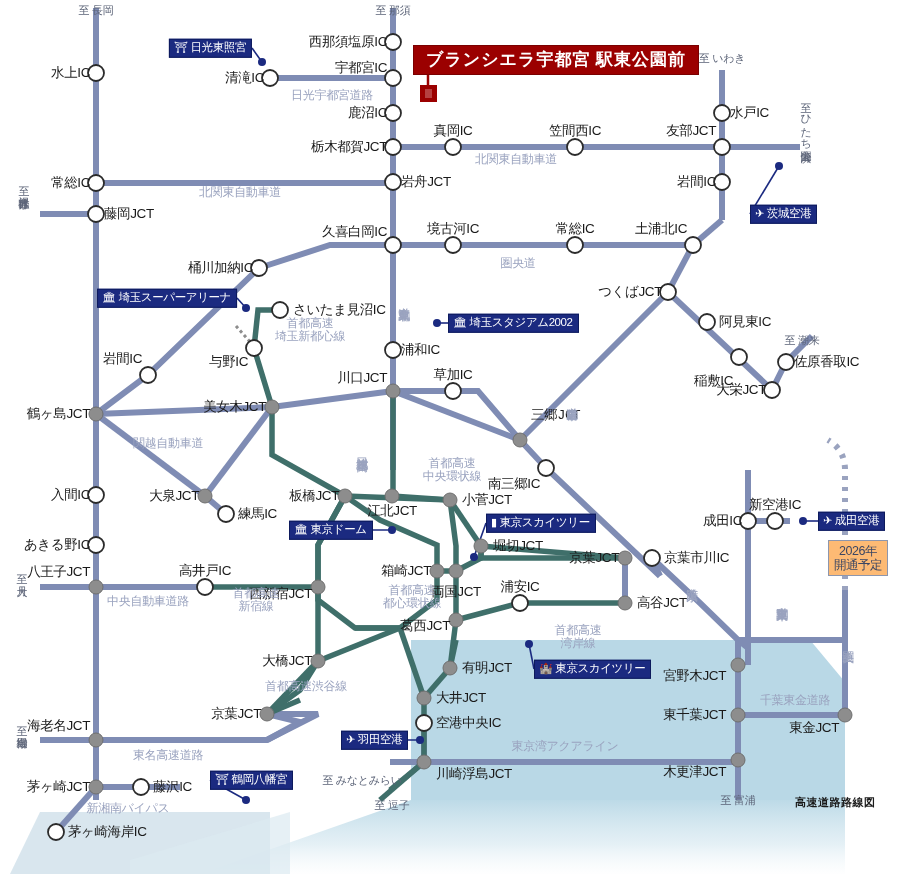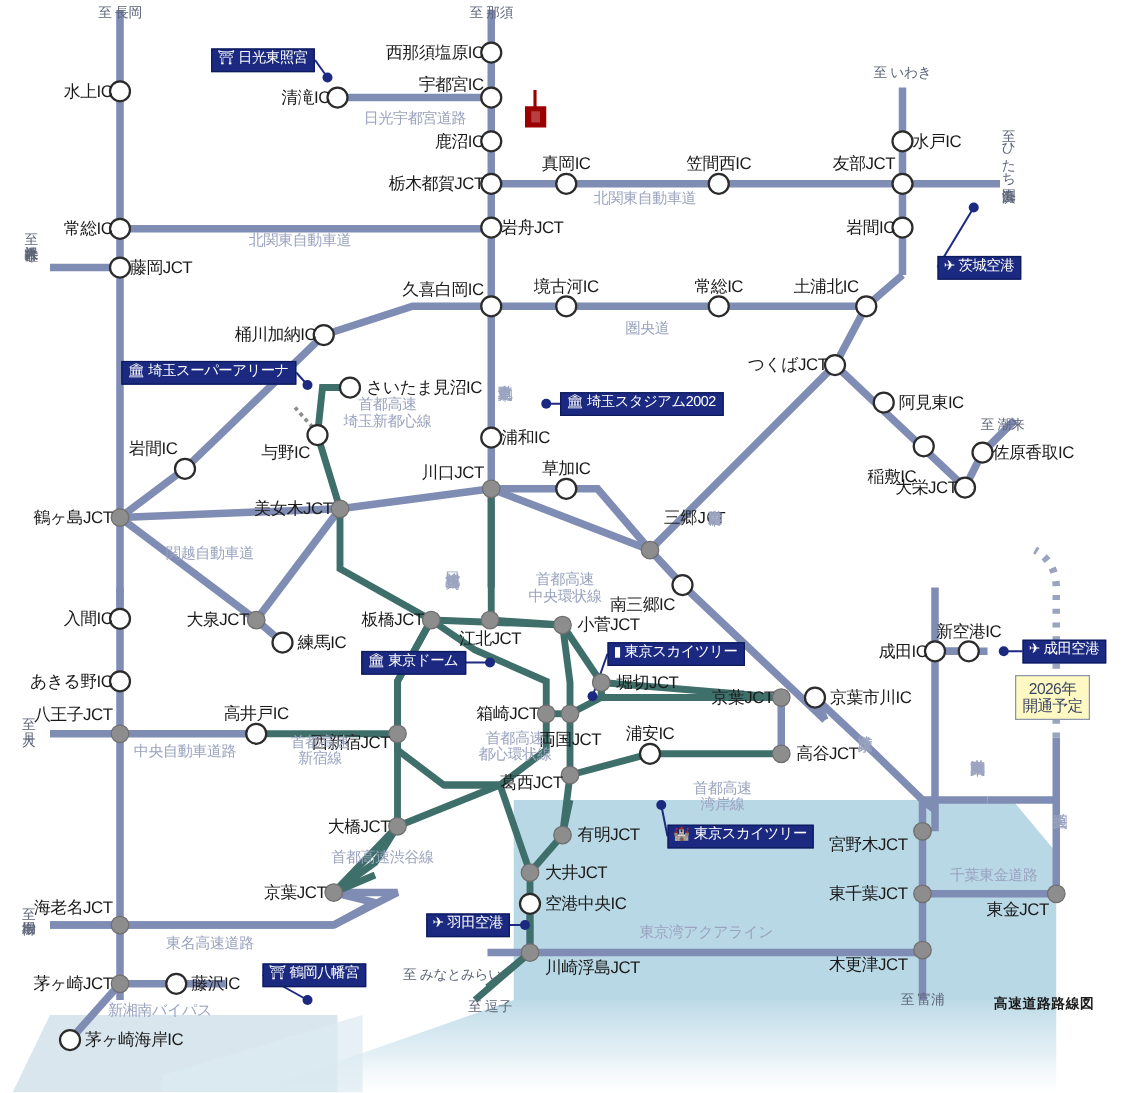--- a/index.html
+++ b/index.html
@@ -19,22 +19,22 @@
   .dest.vert{writing-mode:vertical-rl;text-orientation:upright;line-height:1.1;}
   .poi{position:absolute;display:inline-flex;align-items:center;gap:3px;background:#1b2a80;
        color:#ffffff;font-size:11.5px;letter-spacing:-0.4px;padding:2px 5px 3px 4px;
        border:1px solid #0d1a5c;white-space:nowrap;line-height:1;}
   .poi .gl{font-size:11px;line-height:1;display:inline-block;}
   .poi.r{transform:translate(-100%,-50%);}
   .poi.l{transform:translate(0,-50%);}
   .banner{position:absolute;background:#9b0000;color:#fff;font-size:17px;font-weight:bold;
           letter-spacing:1px;padding:5px 12px 6px;white-space:nowrap;line-height:1;
           box-shadow:0 0 0 1px #7a0000;}
-  .opening{position:absolute;border:1px solid #8d96ad;background:#fef9c3;color:#3b4663;
-           font-size:12.5px;line-height:1.12;text-align:center;padding:3px 5px;letter-spacing:-0.5px;}
+  .opening{position:absolute;border:1px solid #8d96ad;background:#fdba74;color:#3b4663;
+           font-size:12.5px;line-height:1.12;text-align:center;padding:3px 5px;letter-spacing:-0.5px;margin-left:16px;}
   .caption{position:absolute;color:#1a1a1a;font-size:11px;font-weight:bold;letter-spacing:0.5px;white-space:nowrap;}
 </style>
 </head>
 <body>
 
 <div id="map-root">
 
   <svg id="map-svg" viewBox="0 0 898 874" xmlns="http://www.w3.org/2000/svg">
     <defs>
       <linearGradient id="bayfade" x1="0" y1="0" x2="0" y2="1">
@@ -297,20 +297,21 @@
         <circle cx="845" cy="715" r="7" fill="#8d8d8d" stroke="#6f6f6f" stroke-width="1"></circle>
         <circle cx="96" cy="740" r="7" fill="#8d8d8d" stroke="#6f6f6f" stroke-width="1"></circle>
         <circle cx="738" cy="760" r="7" fill="#8d8d8d" stroke="#6f6f6f" stroke-width="1"></circle>
         <circle cx="424" cy="762" r="7" fill="#8d8d8d" stroke="#6f6f6f" stroke-width="1"></circle>
         <circle cx="96" cy="787" r="7" fill="#8d8d8d" stroke="#6f6f6f" stroke-width="1"></circle>
         <circle cx="141" cy="787" r="8" fill="#ffffff" stroke="#2b2b2b" stroke-width="1.8"></circle>
         <circle cx="56" cy="832" r="8" fill="#ffffff" stroke="#2b2b2b" stroke-width="1.8"></circle>
       </g>
   </svg>
 
+  <div class="banner" style="left:414px;top:46px;">ブランシエラ宇都宮 駅東公園前</div>
 
   <div class="opening" style="left:812px;top:540px;">
     <span>2026年</span><br>
     <span>開通予定</span>
   </div>
 
   <div class="caption" style="left:795px;top:795px;">高速道路路線図</div>
 
   <div id="label-layer">
       <div class="lbl r" style="left: 90px; top: 73px;">水上IC</div>

